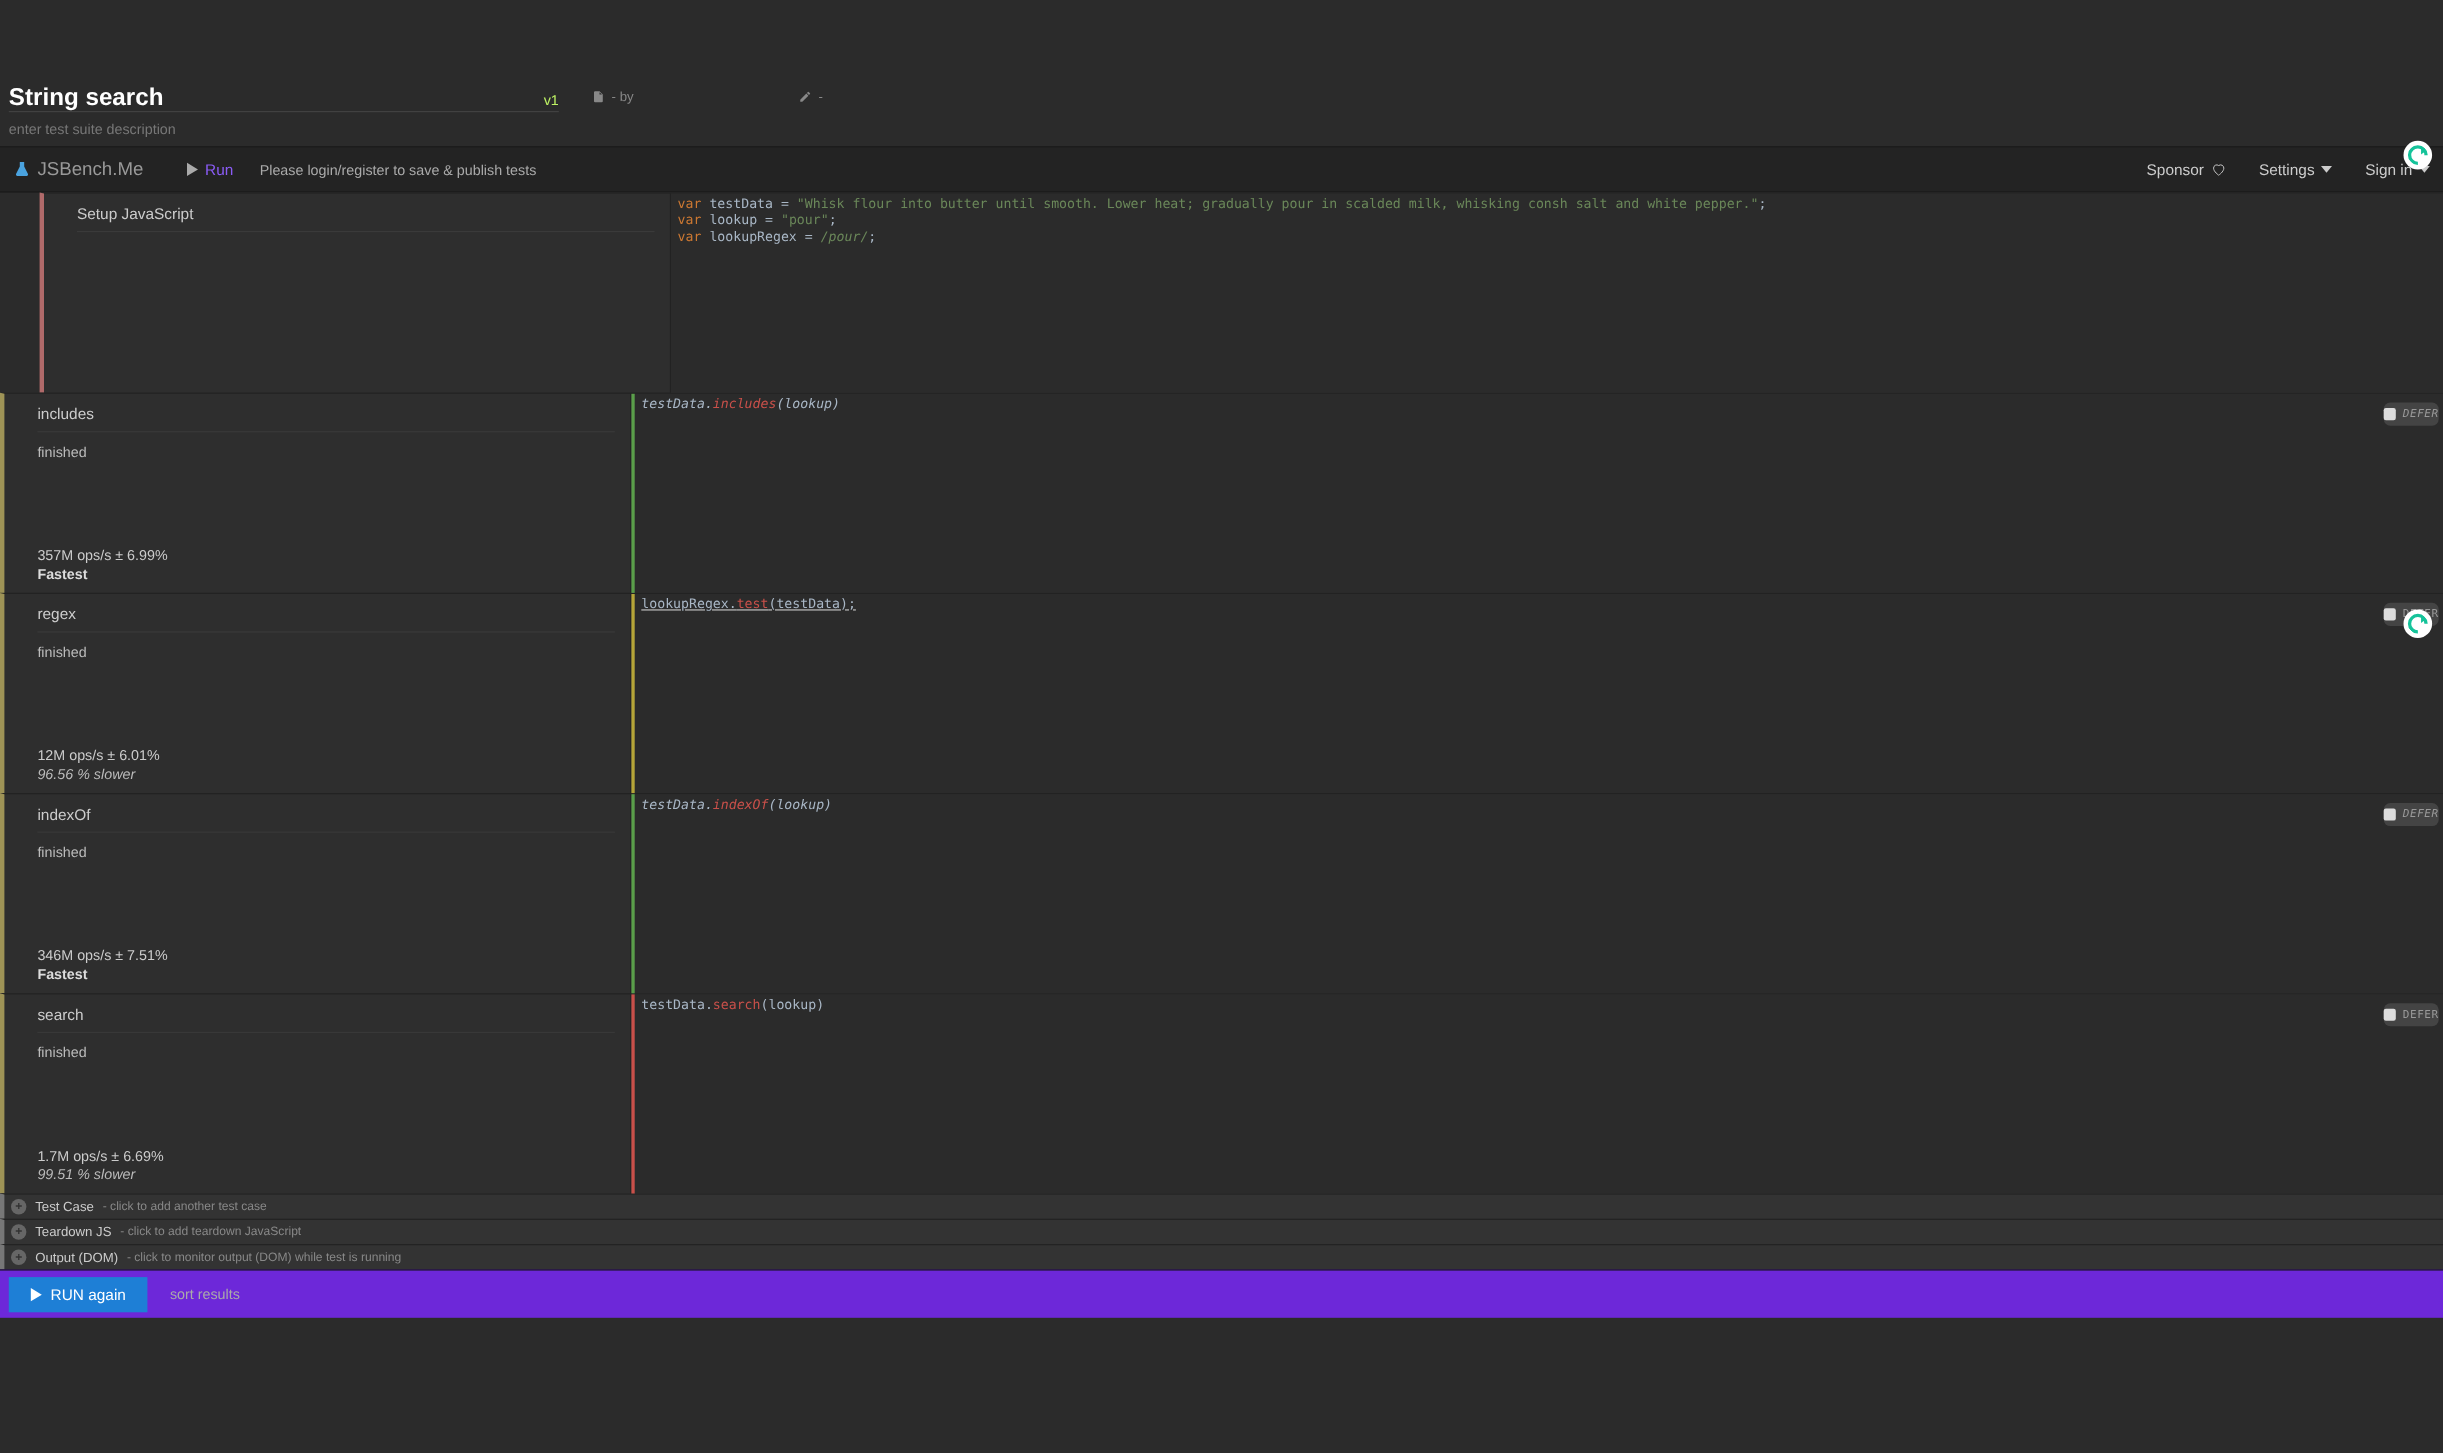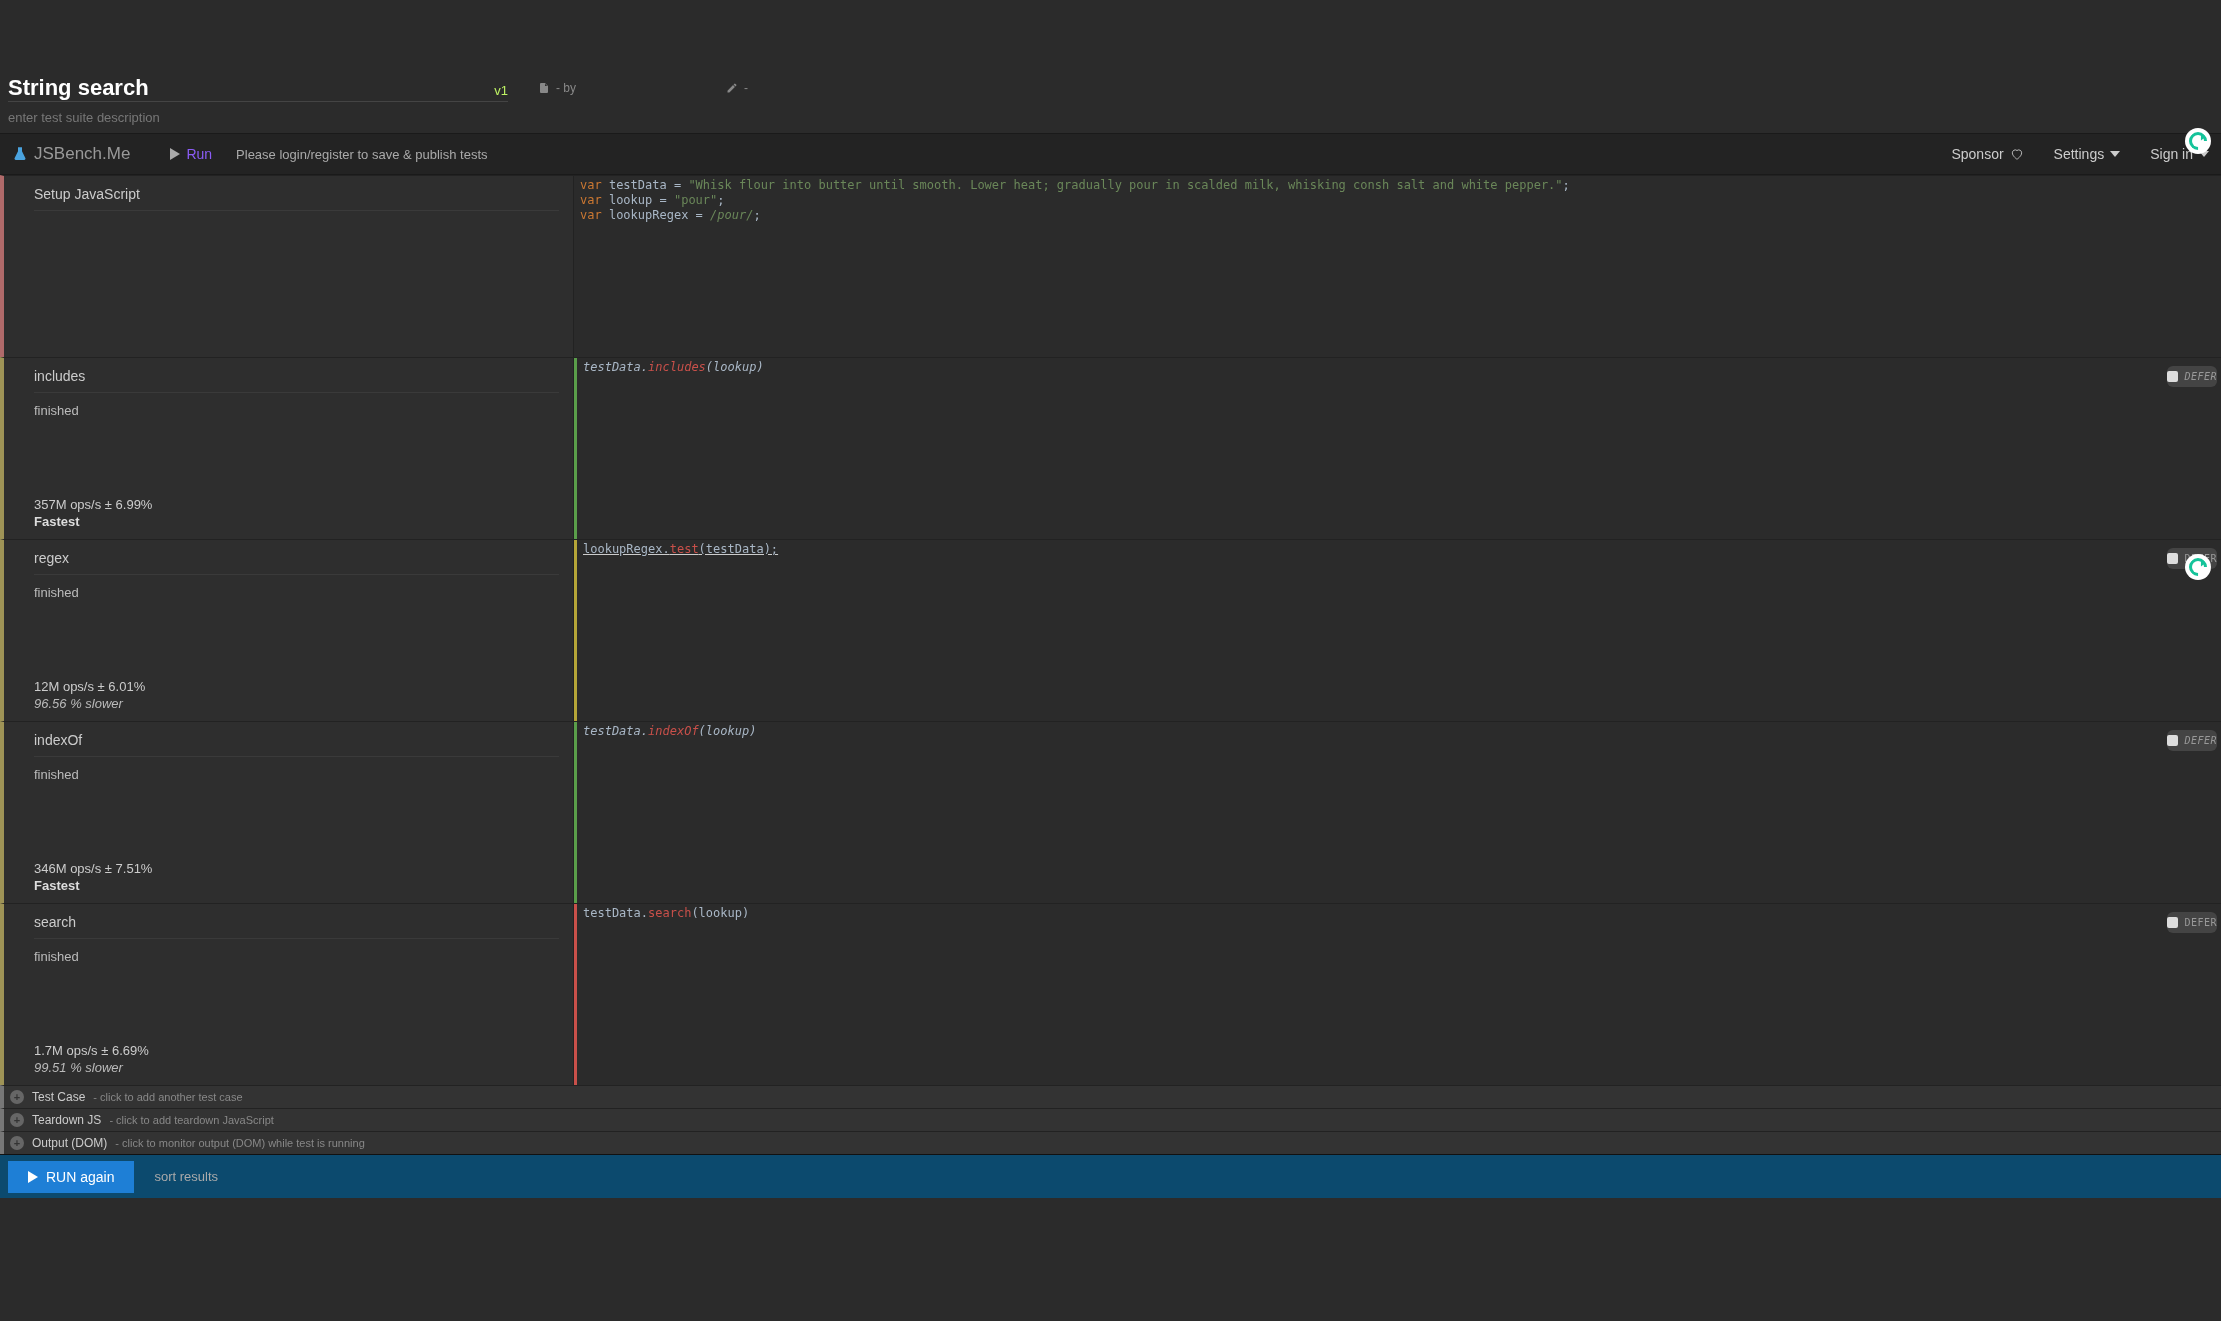--- a/index.html
+++ b/index.html
@@ -93,21 +93,21 @@
 .footer-row {
   display: flex; align-items: center; gap: 8px;
   background: #333; border-top: 1px solid #222; border-left: 4px solid #777;
   padding: 4px 10px 4px 6px; font-size: 12px; color: #aaa;
   cursor: pointer;
 }
 .footer-row .plus { width: 14px; height: 14px; border-radius: 50%; background: #666; color: #333; display: flex; align-items: center; justify-content: center; font-size: 11px; font-weight: bold; }
 .footer-row .main { color: #ccc; }
 .footer-row .hint { color: #888; font-size: 11px; }
 
-.bottom-bar { display: flex; align-items: center; background: #0c4a6e; height: 44px; padding: 0 8px; gap: 20px; border-top: 1px solid #111; }
+.bottom-bar { display: flex; align-items: center; background: #6d28d9; height: 44px; padding: 0 8px; gap: 20px; border-top: 1px solid #111; }
 .run-again {
   background: #1e7fd6; color: #fff; display: flex; align-items: center; gap: 8px;
   padding: 8px 20px; font-size: 14px; cursor: pointer; border: none;
 }
 .run-again .play-icon { border-left-color: #fff; }
 .sort-link { color: #aaa; font-size: 13px; cursor: pointer; }
 
 .setup-block { height: 182px; }
 .test-block { height: 182px; }
 </style>
@@ -166,21 +166,21 @@
       <span>Settings</span>
       <div class="chevron"></div>
     </div>
     <div class="tb-link">
       <span>Sign in</span>
       <div class="chevron"></div>
     </div>
   </div>
 </div>
 
-<div class="block setup-block" style="border-left-color:#b06a6a;">
+<div class="block setup-block" style="border-left-color:#b06a6a;margin-left:36px;">
   <div class="block-sidebar">
     <div class="block-title">Setup JavaScript</div>
   </div>
   <div class="code-area" style="border-left:none;">
     <div><span class="kw">var</span><span class="ident"> testData </span><span class="punct">= </span><span class="str">"Whisk flour into butter until smooth. Lower heat; gradually pour in scalded milk, whisking consh salt and white pepper."</span><span class="punct">;</span></div>
     <div><span class="kw">var</span><span class="ident"> lookup </span><span class="punct">= </span><span class="str">"pour"</span><span class="punct">;</span></div>
     <div><span class="kw">var</span><span class="ident"> lookupRegex </span><span class="punct">= </span><span class="rgx">/pour/</span><span class="punct">;</span></div>
   </div>
 </div>
 

